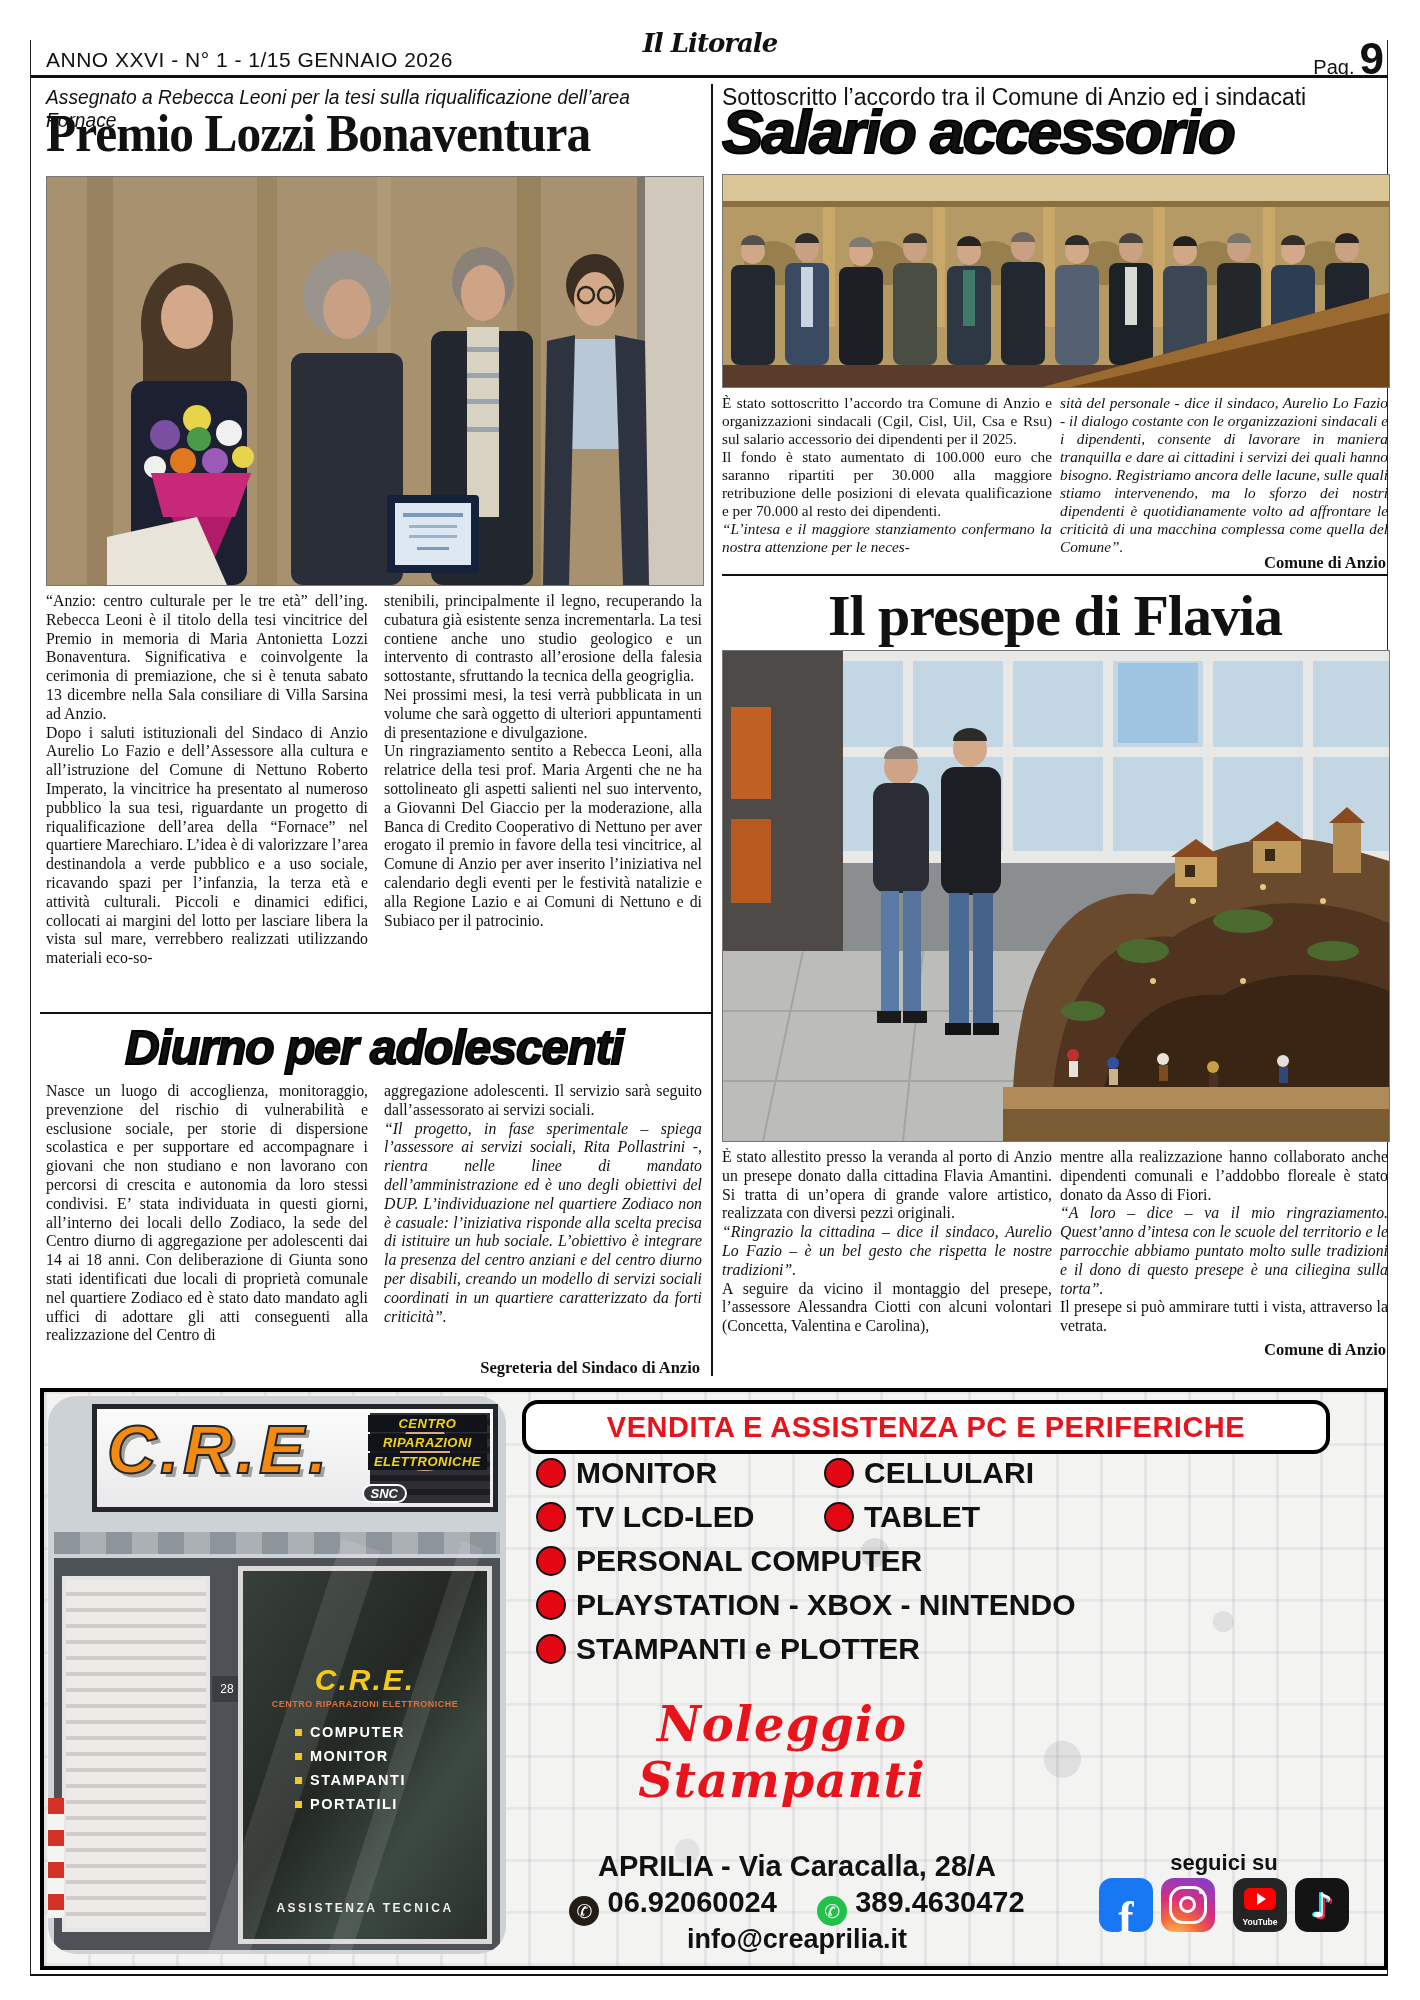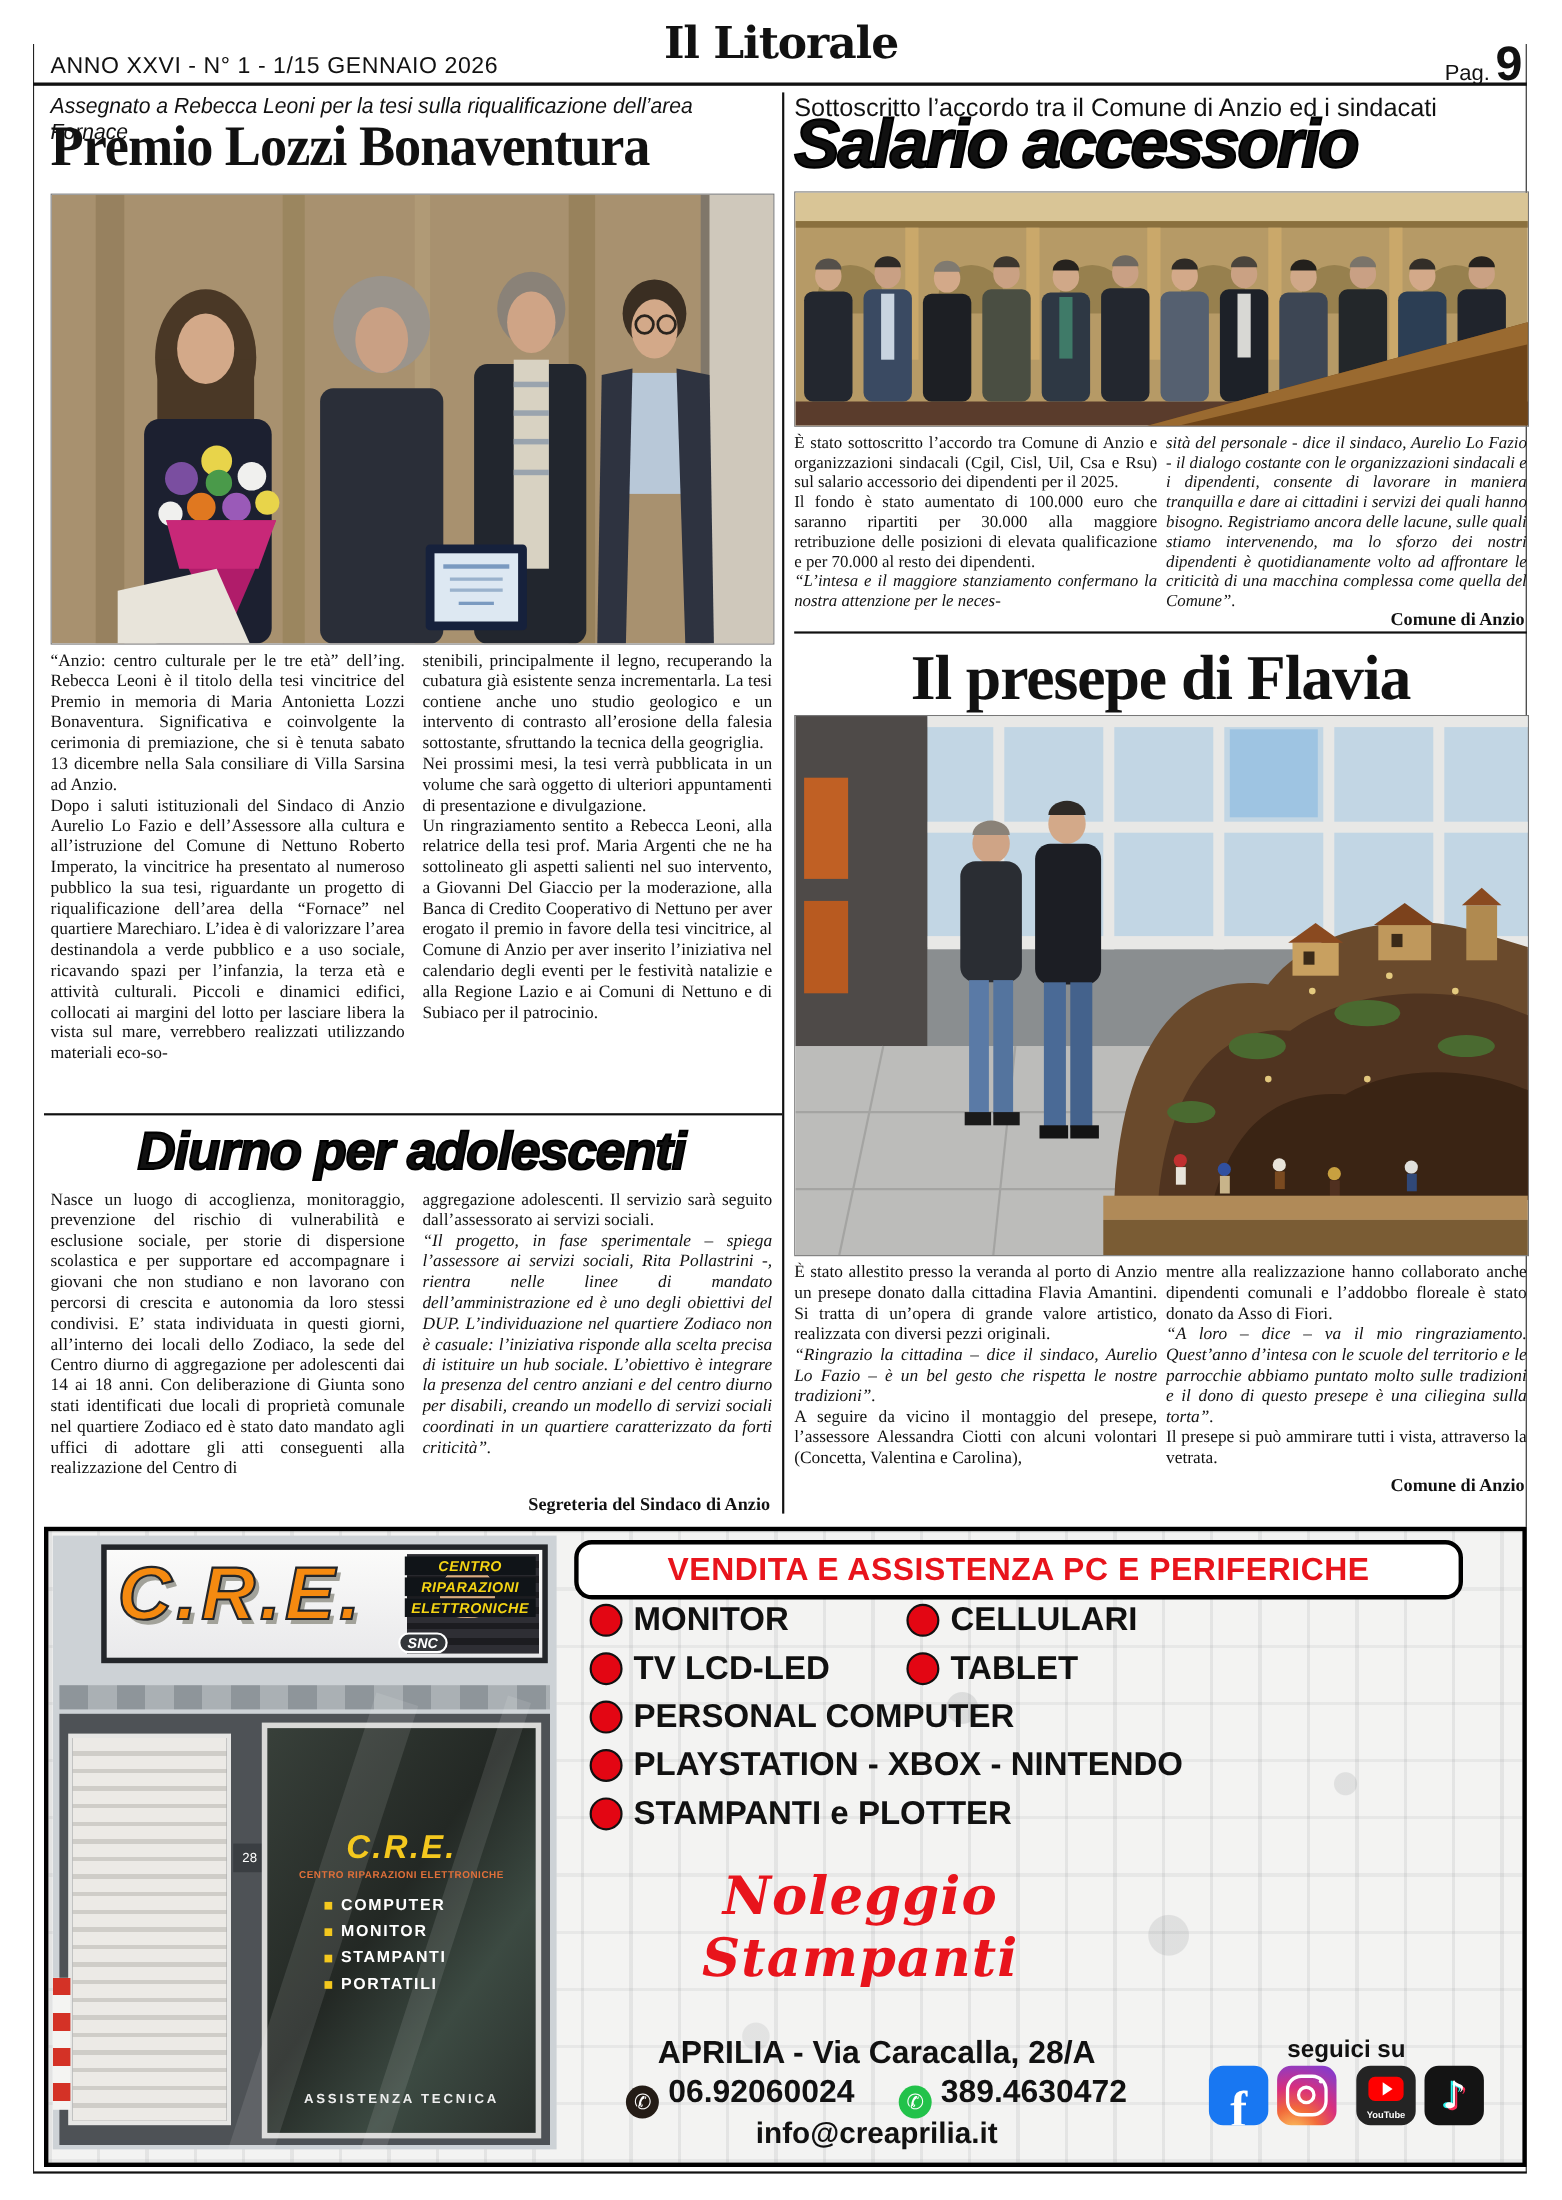--- a/index.html
+++ b/index.html
@@ -4,22 +4,22 @@
 <style>
   html,body{margin:0;padding:0;background:#fff;}
   .page{position:relative;width:1420px;height:2000px;background:#fff;overflow:hidden;
         font-family:"Liberation Serif",serif;color:#111;}
   .abs{position:absolute;}
   .frame{position:absolute;left:30px;top:40px;width:1356px;height:1934px;
          border-left:1.5px solid #222;border-right:1.5px solid #222;border-bottom:2px solid #111;}
   .rule{position:absolute;background:#111;}
   
   .edition{position:absolute;left:46px;top:48px;font-family:"Liberation Sans",sans-serif;font-size:21px;letter-spacing:.5px;}
-  .masthead{position:absolute;left:50%;transform:translateX(-50%);top:16px;
-            font-family:"DejaVu Serif",serif;font-weight:bold;font-size:40px;letter-spacing:-1px;}
+  .masthead{position:absolute;left:50%;transform:translateX(-50%);top:28px;
+            font-family:"DejaVu Serif",serif;font-style:italic;font-weight:bold;font-size:26px;letter-spacing:-1px;}
   .pagenum{position:absolute;right:36px;top:34px;display:flex;align-items:baseline;gap:5px;
            font-family:"Liberation Sans",sans-serif;}
   .pagenum .lbl{font-size:20px;}
   .pagenum .num{font-size:44px;font-weight:bold;}
   
   .kicker-it{position:absolute;font-family:"Liberation Sans",sans-serif;font-style:italic;font-size:20px;transform:scaleX(.96);transform-origin:left;}
   .kicker{position:absolute;font-family:"Liberation Sans",sans-serif;font-size:23px;}
   .hl-serif{position:absolute;font-family:"Liberation Serif",serif;font-weight:bold;font-size:52px;
             letter-spacing:-1px;transform:scaleX(.95);transform-origin:left;white-space:nowrap;}
   .hl-black{position:absolute;font-family:"Liberation Sans",sans-serif;font-weight:bold;font-style:italic;
@@ -63,21 +63,21 @@
   .ig .lens{position:absolute;left:18px;top:18px;width:11px;height:11px;border:3.5px solid #fff;border-radius:50%;}
   .ig .pt{position:absolute;right:12px;top:12px;width:4px;height:4px;background:#fff;border-radius:50%;}
   .yt{background:#242424;margin-left:10px;}
   .yt .box{position:absolute;left:11px;top:10px;width:32px;height:22px;background:#f00;border-radius:6px;}
   .yt .tri{position:absolute;left:24px;top:15px;width:0;height:0;border-left:9px solid #fff;border-top:6px solid transparent;border-bottom:6px solid transparent;}
   .yt .lab{position:absolute;bottom:5px;width:100%;text-align:center;color:#fff;font-family:"Liberation Sans",sans-serif;font-weight:bold;font-size:8.5px;}
   .tk{background:#141414;display:flex;align-items:center;justify-content:center;}
   .tk span{color:#fff;font-size:34px;font-family:"DejaVu Sans",sans-serif;
            text-shadow:-2px 0 0 #25f4ee, 2px 2px 0 #fe2c55;}
   
-  .store{position:absolute;left:4px;top:4px;width:458px;height:558px;background:#cdd2d6;overflow:hidden;}
+  .store{position:absolute;left:4px;top:4px;width:458px;height:558px;background:#cdd2d6;overflow:hidden;border-radius:28px;}
   .sign{position:absolute;left:44px;top:8px;width:406px;height:108px;background:#23262a;padding:5px;box-sizing:border-box;}
   .signpanel{position:relative;width:100%;height:100%;background:linear-gradient(#fbfbfa,#e9e9eb);}
   .cre-big{position:absolute;left:10px;top:6px;font-family:"Liberation Sans",sans-serif;font-style:italic;font-weight:bold;
            font-size:68px;line-height:1;letter-spacing:4px;color:#f58a10;-webkit-text-stroke:2px #23262a;text-shadow:4px 4px 0 #a2a29a;}
   .kb{position:absolute;right:3px;top:4px;width:120px;height:90px;background:#1c1c20;
       background-image:repeating-linear-gradient(0deg,#2e2e34 0 8px,#1c1c20 8px 14px);}
   .hand{position:absolute;right:30px;top:14px;width:70px;height:44px;border-radius:50%;
         background:radial-gradient(circle,#d8aa80 0 60%,transparent 61%);}
   .strips{position:absolute;right:6px;top:6px;text-align:center;}
   .strip{background:#101418;color:#f4d414;font-family:"Liberation Sans",sans-serif;font-style:italic;font-weight:bold;

